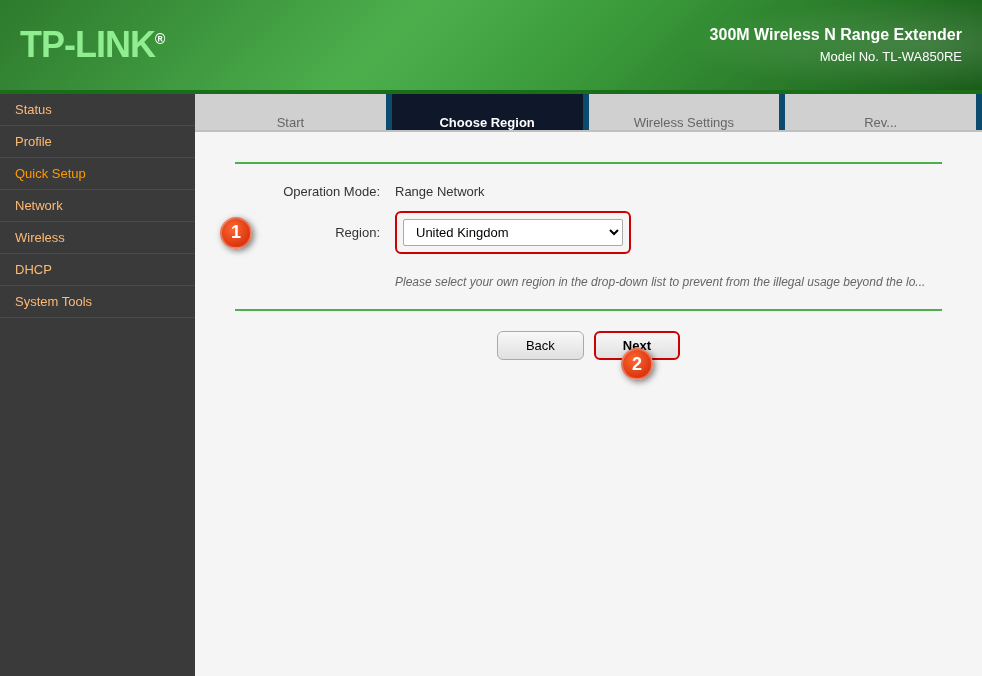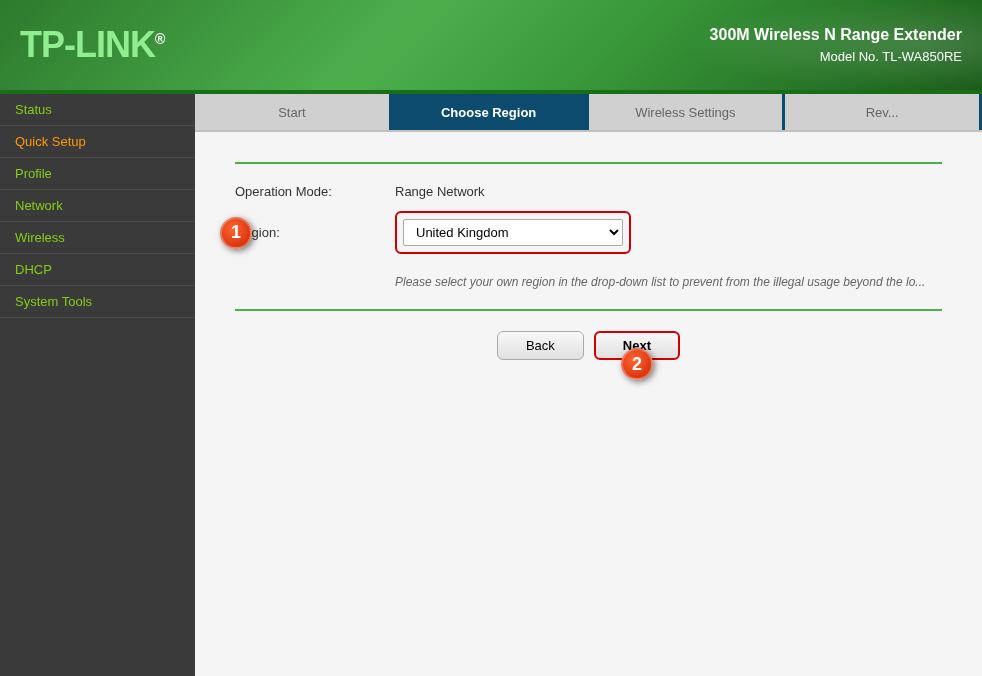--- a/index.html
+++ b/index.html
@@ -63,21 +63,21 @@
     }
 
     
     .sidebar {
       width: 195px;
       background: #3a3a3a;
       flex-shrink: 0;
     }
     .sidebar-item {
       padding: 8px 15px;
-      color: #84cc16;
+      color: #fdba74;
       cursor: pointer;
       font-size: 13px;
       border-bottom: 1px solid #4a4a4a;
     }
     .sidebar-item.active {
       color: #ff9900;
     }
 
     
     .content {
@@ -94,26 +94,26 @@
       height: 38px;
       align-items: center;
     }
     .step {
       flex: 1;
       text-align: center;
       font-size: 13px;
       color: #555;
       height: 100%;
       display: flex;
-      align-items: center;
+      align-items: flex-end;
       justify-content: center;
-      border-right: 3px solid #0c4a6e;
+      border-right: 6px solid #0c4a6e;
     }
     .step.active {
-      background: #0c4a6e;
+      background: #0f172a;
       color: white;
       font-weight: bold;
     }
     .step.inactive {
       background: #d0d0d0;
       color: #666;
     }
 
     
     .form-area {
@@ -125,20 +125,21 @@
       padding: 20px 0;
       margin-bottom: 20px;
     }
     .form-row {
       display: flex;
       align-items: center;
       margin-bottom: 12px;
     }
     .form-label {
       width: 160px;
+      text-align: right;
       padding-right: 15px;
       color: #333;
       font-size: 13px;
     }
     .form-value {
       color: #333;
       font-size: 13px;
     }
     .form-select {
       width: 220px;
@@ -221,25 +222,25 @@
   </div>
 </div>
 <div class="header-line"></div>
 
 <div class="main-layout">
 
   <div class="sidebar">
     <div class="sidebar-item">
       <span>Status</span>
     </div>
+    <div class="sidebar-item">
+      <span>Profile</span>
+    </div>
     <div class="sidebar-item active">
       <span>Quick Setup</span>
-    </div>
-    <div class="sidebar-item">
-      <span>Profile</span>
     </div>
     <div class="sidebar-item">
       <span>Network</span>
     </div>
     <div class="sidebar-item">
       <span>Wireless</span>
     </div>
     <div class="sidebar-item">
       <span>DHCP</span>
     </div>

